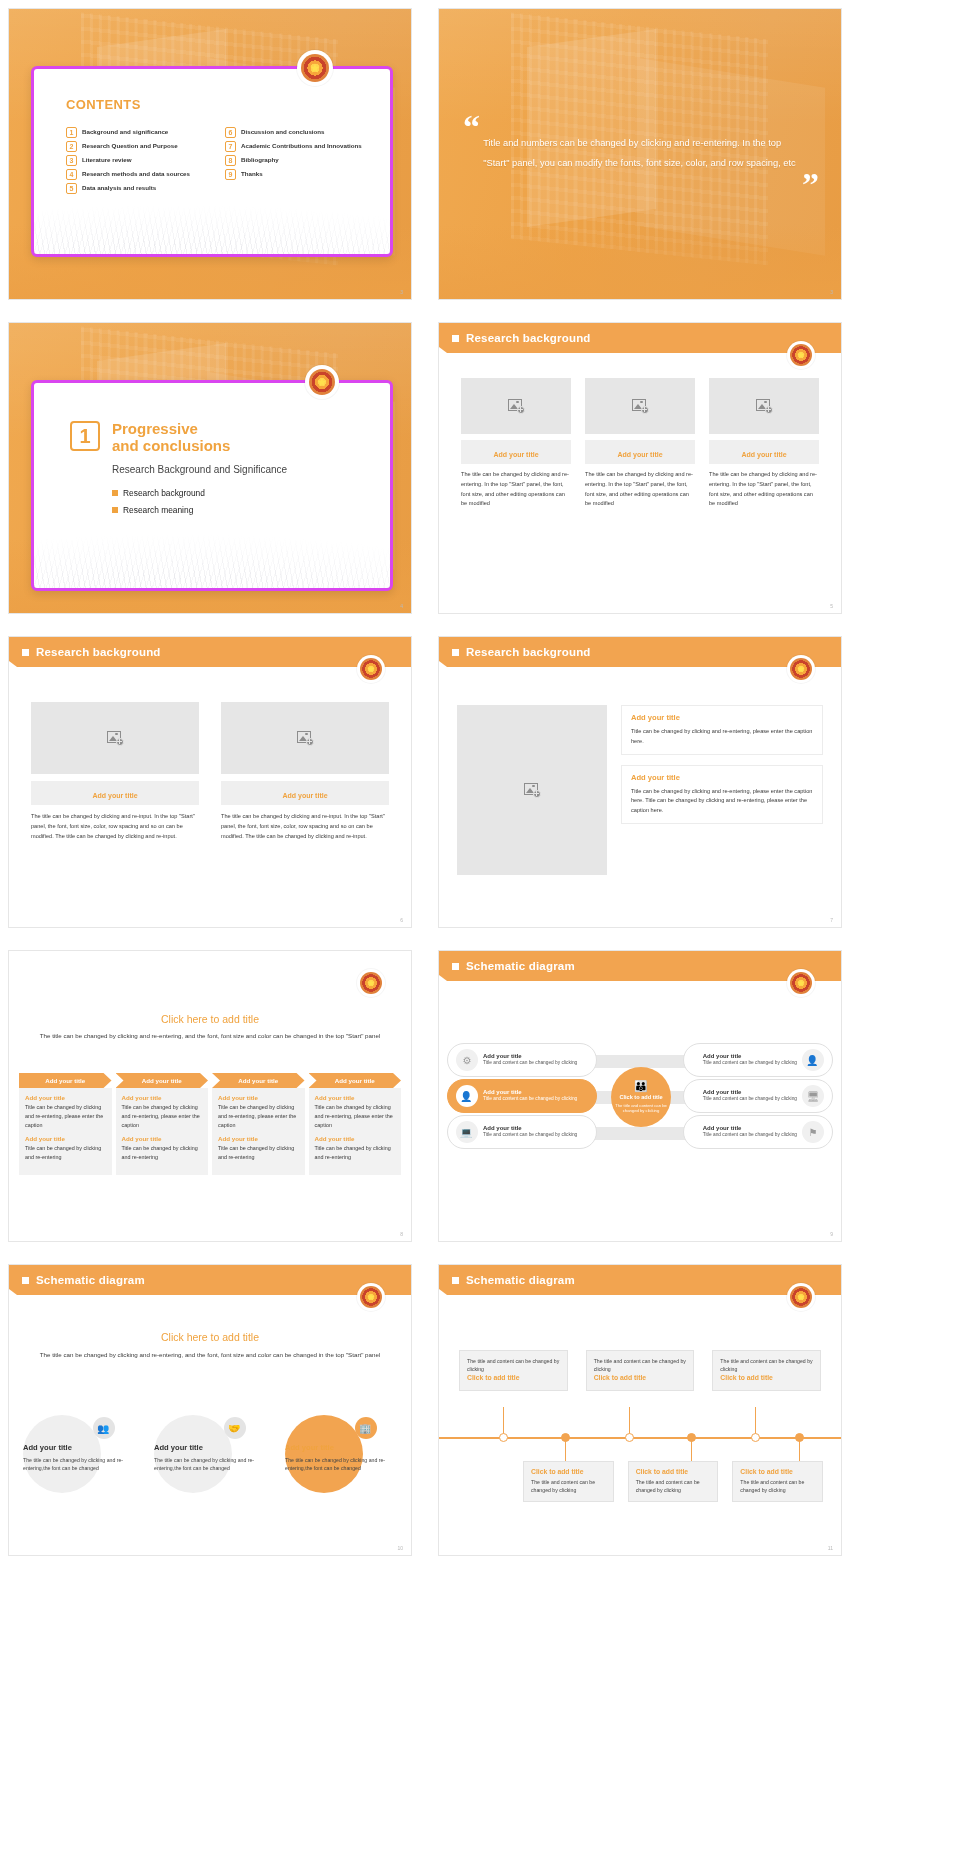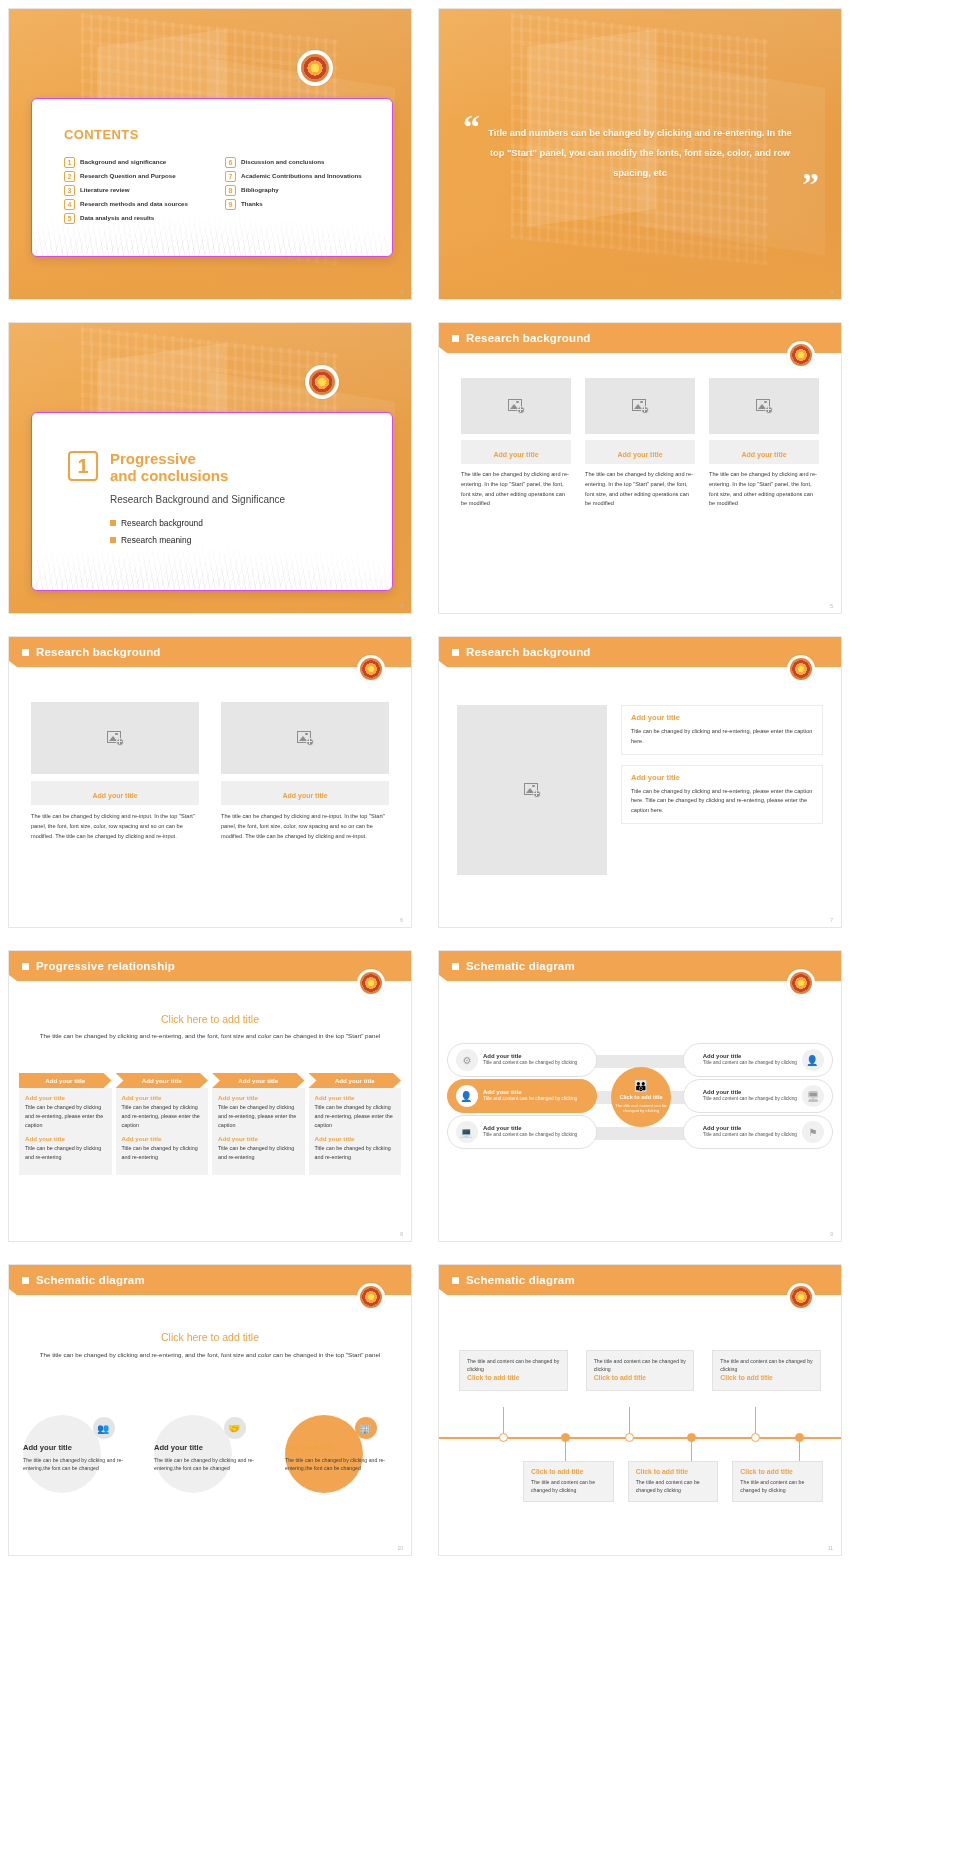--- a/index.html
+++ b/index.html
@@ -89,44 +89,43 @@
     content:"";
     width:34%; height:34%;
     background:#ffe14d;
     clip-path: polygon(50% 0%, 62% 36%, 100% 38%, 70% 60%, 82% 100%, 50% 75%, 18% 100%, 30% 60%, 0% 38%, 38% 36%);
   }
 
   
   .card {
     position:absolute;
     background:#fff;
-    border:1px solid #d946ef;
+    border:3px solid #d946ef;
     border-radius:6px;
     box-shadow: 0 3px 10px rgba(0,0,0,.12);
-    margin-top: 32px;
   }
   .contents-title {
     font-size:13px; font-weight:bold; color:#f0a33f; letter-spacing:.4px;
   }
   .toc { display:grid; grid-template-columns: 1fr 1fr; column-gap:10px; row-gap:3px; }
   .toc-item { display:flex; align-items:flex-start; gap:5px; }
   .toc-num {
     flex:0 0 auto;
     width:11px; height:11px;
     border:1px solid #f0a33f; border-radius:2px;
     color:#f0a33f; font-size:7px; font-weight:bold;
     display:flex; align-items:center; justify-content:center;
   }
   .toc-label { font-size:6.2px; font-weight:bold; color:#333; line-height:1.25; padding-top:1px; }
 
   
   .quote-wrap { position:absolute; inset:0; display:flex; align-items:center; justify-content:center; }
   .quote-text {
-    width:78%; color:#fff; font-size:9.3px; font-weight:bold;
-    line-height:2.15; text-align:center; text-shadow: 0 1px 1px rgba(180,110,30,.35);
+    width:78%; color:#fff; font-size:9.3px; font-weight:normal;
+    line-height:2.15; text-align:left; text-shadow: 0 1px 1px rgba(180,110,30,.35);
   }
   .qmark { position:absolute; color:#fff; font-size:34px; font-family:"Liberation Serif", serif; line-height:.6; font-weight:bold; }
 
   
   .sec-num {
     width:30px; height:30px; border:2px solid #f0a33f; border-radius:4px;
     color:#f0a33f; font-size:20px; font-weight:bold;
     display:flex; align-items:center; justify-content:center;
   }
   .sec-title { font-size:15px; font-weight:bold; color:#f0a33f; line-height:1.12; }
@@ -478,24 +477,20 @@
         <div style="border:1px solid #ececec;padding:7px 9px;">
           <div class="cap-txt" style="font-size:7.6px;">Add your title</div>
           <p class="body-txt" style="margin-top:5px;">Title can be changed by clicking and re-entering, please enter the caption here. Title can be changed by clicking and re-entering, please enter the caption here.</p>
         </div>
       </div>
     </div>
     <div class="pg">7</div>
   </div>
 
   <div class="slide">
-    <div class="hdr">
-      <span class="dotsq"></span>
-      <span class="hdr-title">Progressive relationship</span>
-    </div>
     <div class="logo" style="width:28px;height:28px;right:26px;top:18px;">
         <div class="ring"></div>
       </div>
     <div style="position:absolute;left:28px;right:28px;top:62px;">
       <div class="lead-title">Click here to add title</div>
       <p class="lead-sub" style="margin-top:6px;">The title can be changed by clicking and re-entering, and the font, font size and color can be changed in the top "Start" panel</p>
     </div>
     <div style="position:absolute;left:10px;right:10px;top:122px;display:grid;grid-template-columns:repeat(4,1fr);gap:4px;">
       <div>
         <div class="chev first">

